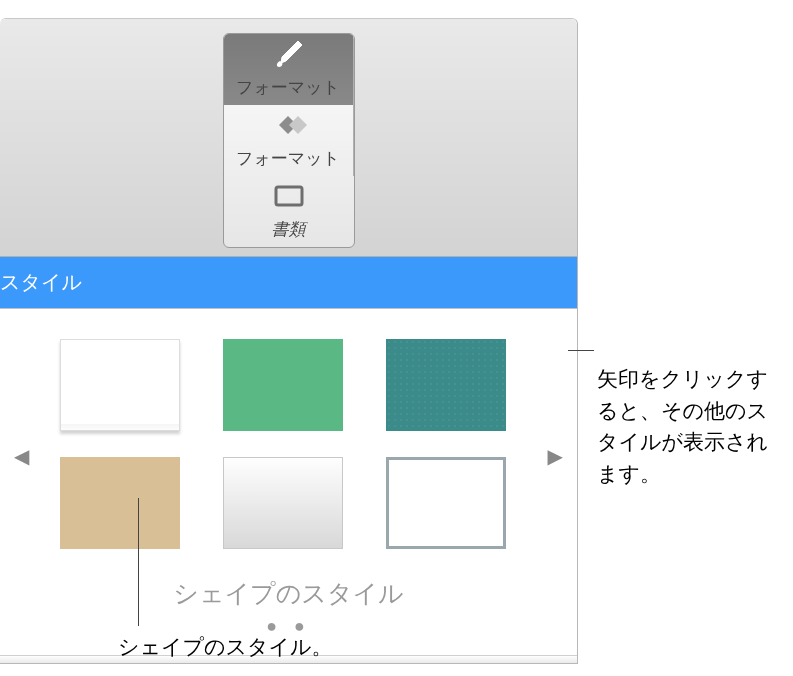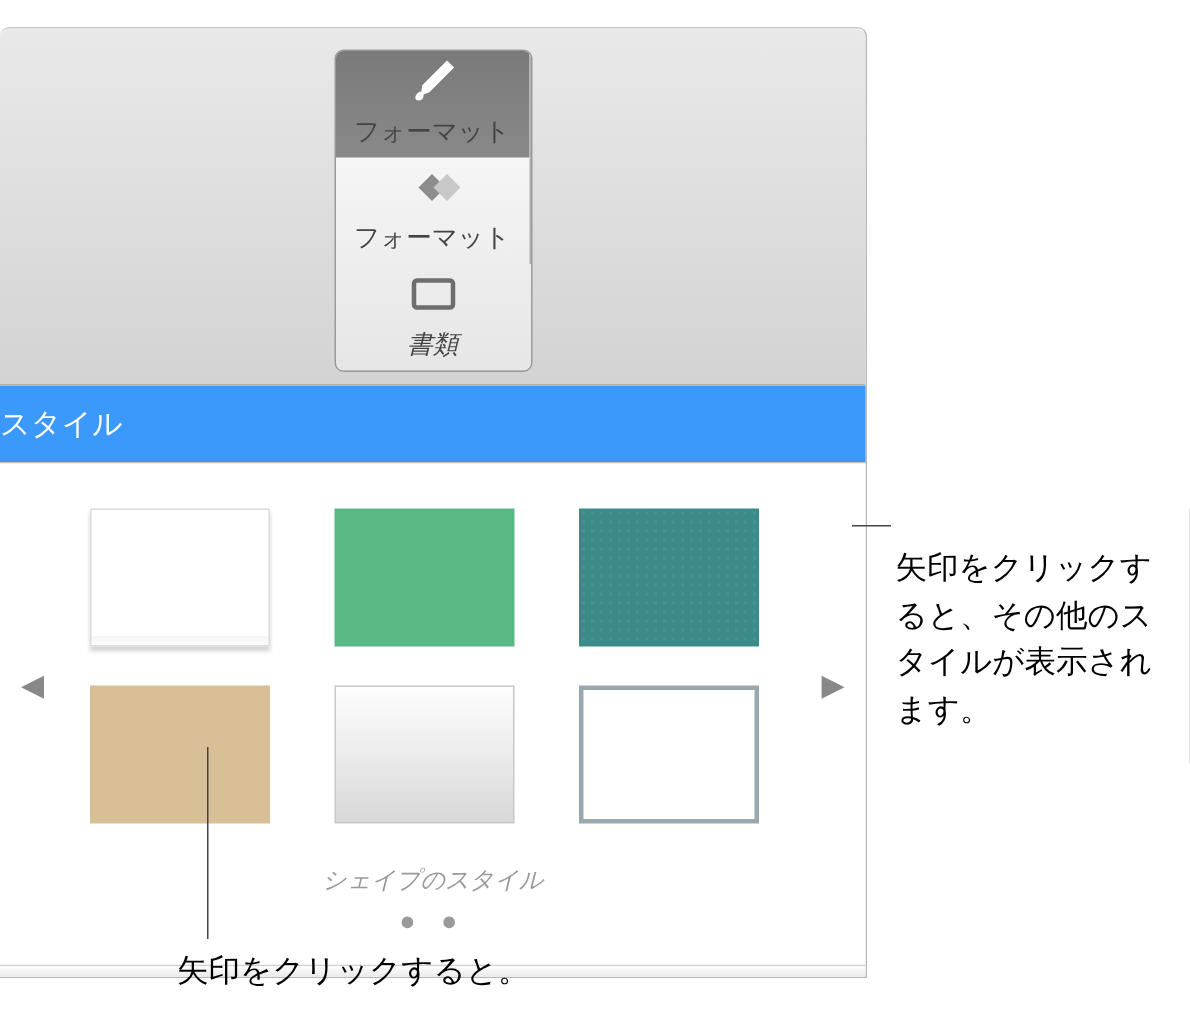--- a/index.html
+++ b/index.html
@@ -112,23 +112,22 @@
       background: linear-gradient(rgba(0,0,0,0.04), rgba(0,0,0,0));
     }
     .sw2 { background: #5ab884; border: none; }
     .sw3 { background: #3b8b8a; border: none; background-image: radial-gradient(rgba(255,255,255,0.06) 1px, transparent 1px); background-size: 6px 6px;}
     .sw4 { background: #d9bf95; border: none; }
     .sw5 { background: linear-gradient(#fefefe, #d8d8d8); border: 1px solid #c8c8c8;}
     .sw6 { background: #fff; border: 3px solid #9aa8ad; }
     .styles-caption {
       text-align: center;
       margin-top: 28px;
-      font-size: 16px;
+      font-size: 25px;
       color: #9a9a9a;
-      font-style: italic;
     }
     .dots {
       text-align: center;
       margin-top: 6px;
       color: #9a9a9a;
       font-size: 18px;
       letter-spacing: 6px;
     }
     .footerbar {
       height: 8px;
@@ -225,13 +224,13 @@
     <div class="styles-caption">シェイプのスタイル</div>
     <div class="dots">● ●</div>
   </div>
   <div class="footerbar"></div>
 </div>
 
 <div class="callout-line-r"></div>
 <div class="callout-right">矢印をクリックすると、その他のスタイルが表示されます。</div>
 
 <div class="callout-line-b"></div>
-<div class="callout-bottom">矢印をクリックすると。</div>
+<div class="callout-bottom">シェイプのスタイル。</div>
 
 </body></html>

